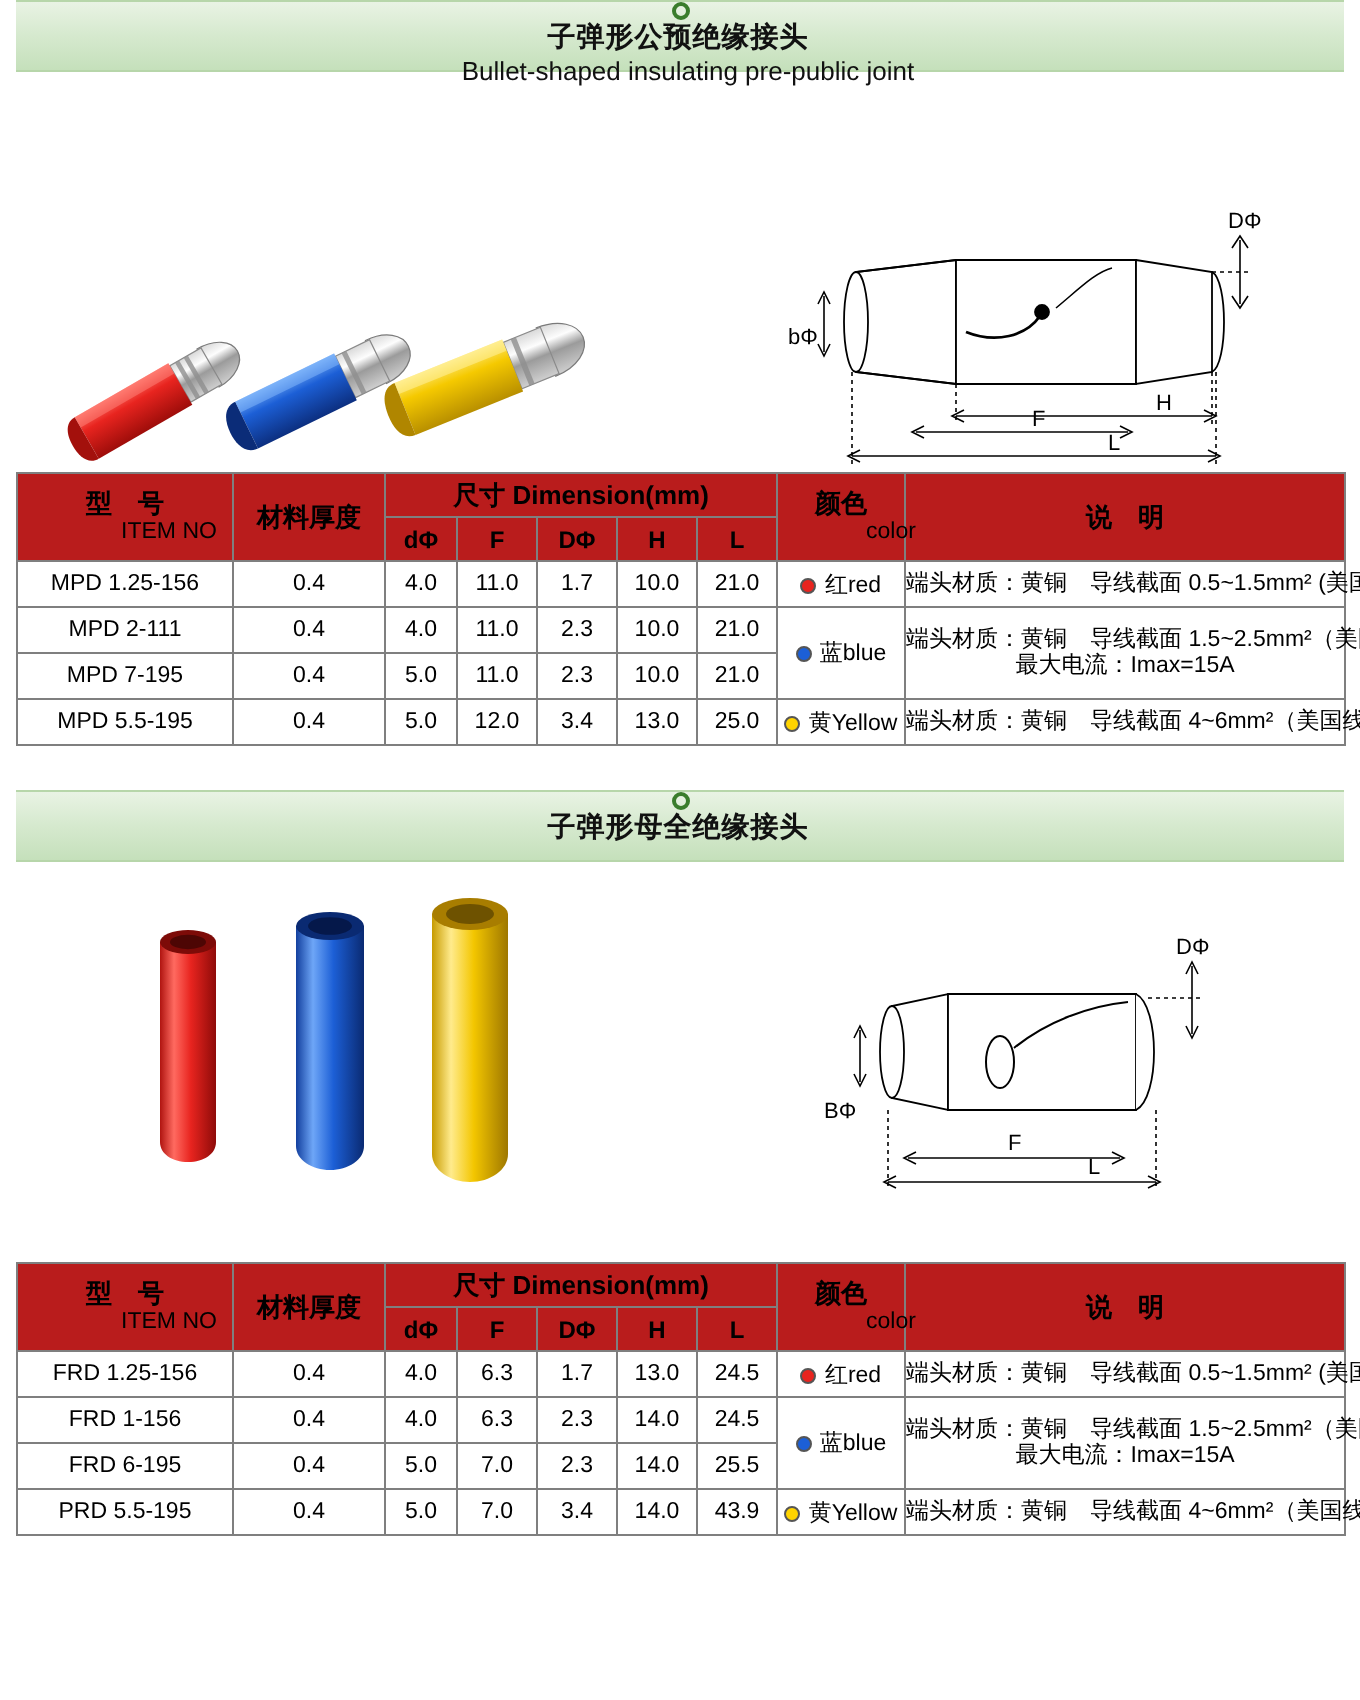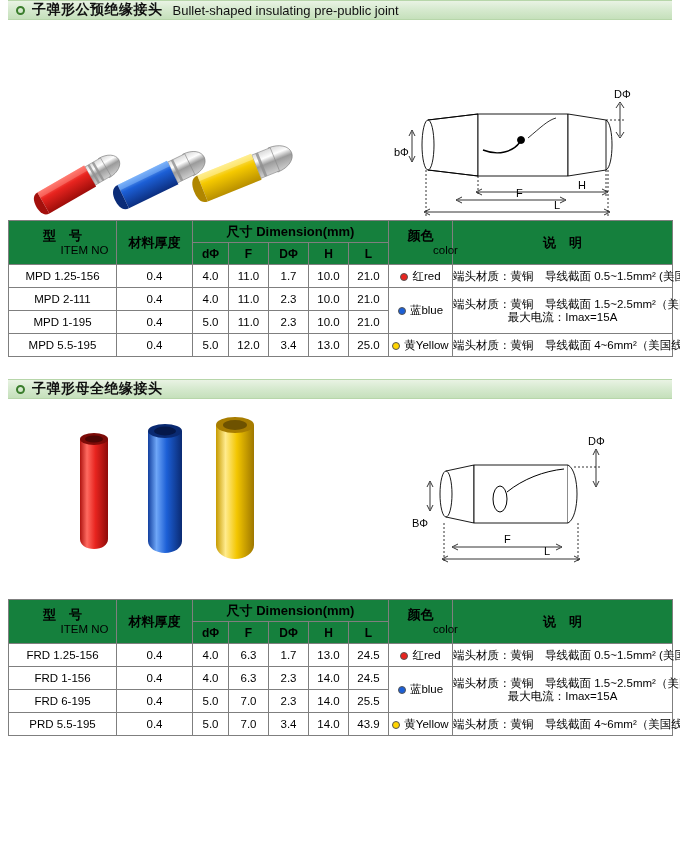--- a/index.html
+++ b/index.html
@@ -8,28 +8,29 @@
     width: 680px; height: 850px;
     background: #ffffff;
     font-family: "Liberation Sans", sans-serif;
     color: #000;
   }
   .page { position: relative; width: 680px; height: 850px; overflow: hidden; }
 
   
   .section-head {
     position: relative;
-    height: 20px;
+    height: 36px;
     margin: 0 8px;
     background: linear-gradient(to bottom, #e9f3e4 0%, #d7ead0 45%, #c5e0bb 100%);
     border-top: 1px solid #b7d6aa;
     border-bottom: 1px solid #b7d6aa;
     display: flex;
     align-items: center;
     padding-left: 8px;
+    flex-direction: column;
   }
   .bullet-ring {
     width: 9px; height: 9px; border-radius: 50%;
     border: 2px solid #3a7d2c;
     margin-right: 7px;
     flex: 0 0 auto;
   }
   .sec-cn {
     font-size: 14px; font-weight: bold; color: #111;
     letter-spacing: 0.5px;
@@ -55,21 +56,21 @@
     border-collapse: collapse;
     table-layout: fixed;
   }
   table.spec th, table.spec td {
     border: 1px solid #7f7f7f;
     text-align: center;
     vertical-align: middle;
     padding: 0;
   }
   table.spec thead th {
-    background: #15803d;
+    background: #b91c1c;
     height: 22px;
     font-size: 12px;
     font-weight: bold;
   }
   .th-cn { font-size: 13px; font-weight: bold; display:block; line-height: 15px;}
   .th-en { font-size: 11.5px; font-weight: normal; display:block; line-height: 14px; padding-left: 44px;}
   table.spec tbody td {
     background: #ffffff;
     height: 23px;
     font-size: 11.5px;
@@ -286,21 +287,21 @@
         <td>21.0</td>
         <td class="colorcell" rowspan="2">
           <span class="dot" style="background:#1c5fd6"></span><span>蓝blue</span>
         </td>
         <td class="note note-2" rowspan="2">
           <div>端头材质：黄铜　导线截面 1.5~2.5mm²（美国线规16~14）</div>
           <div>最大电流：Imax=15A</div>
         </td>
       </tr>
       <tr>
-        <td class="itemno">MPD 1-195</td>
+        <td class="itemno">MPD 7-195</td>
         <td>0.4</td>
         <td>5.0</td>
         <td>11.0</td>
         <td>2.3</td>
         <td>10.0</td>
         <td>21.0</td>
       </tr>
       <tr>
         <td class="itemno">MPD 5.5-195</td>
         <td>0.4</td>

